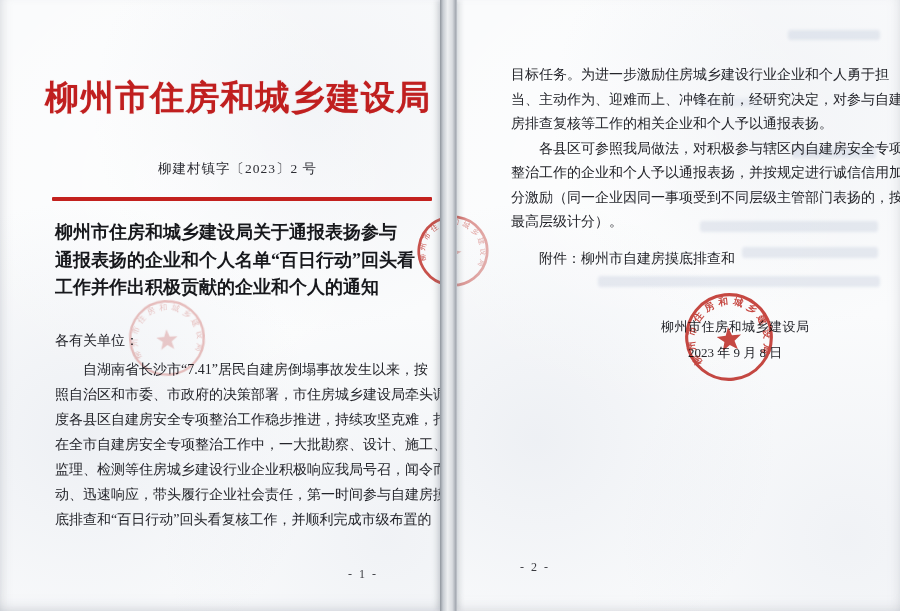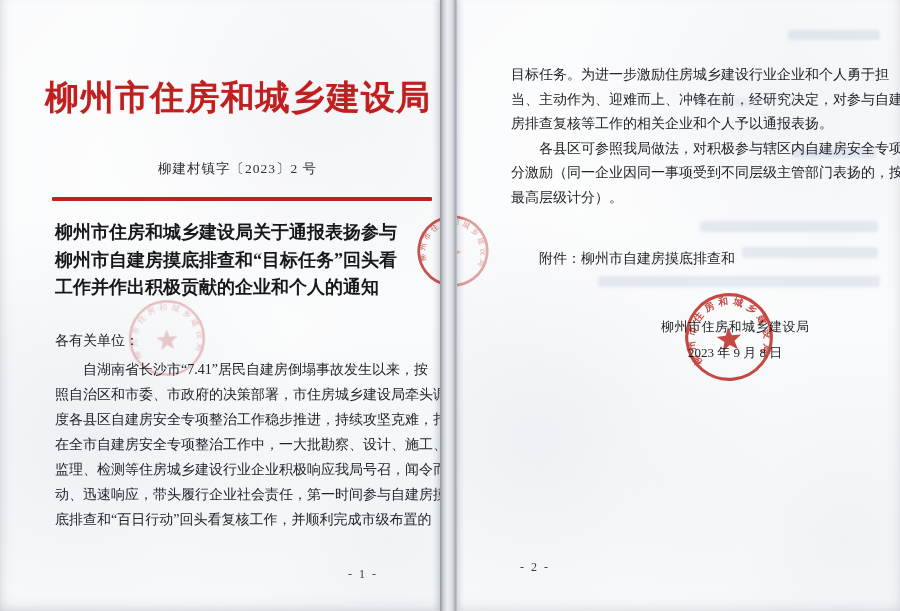--- a/index.html
+++ b/index.html
@@ -87,21 +87,21 @@
   <div class="page" id="page-left">
 
     <div class="abs" id="letterhead">柳州市住房和城乡建设局</div>
 
     <div class="abs" id="doc-number">柳建村镇字〔2023〕2 号</div>
 
     <div class="abs" id="red-rule"></div>
 
     <div class="abs" id="notice-title">
       <div>柳州市住房和城乡建设局关于通报表扬参与</div>
-      <div>柳州市自建房摸底排查和“目标任务”回头看</div>
+      <div>通报表扬的企业和个人名单“百日行动”回头看</div>
       <div>工作并作出积极贡献的企业和个人的通知</div>
     </div>
 
     <div class="abs" id="salutation">各有关单位：</div>
 
     <div class="abs par" id="left-body">
       <div class="l indent">自湖南省长沙市“7.41”居民自建房倒塌事故发生以来，按</div>
       <div class="l">照自治区和市委、市政府的决策部署，市住房城乡建设局牵头调</div>
       <div class="l">度各县区自建房安全专项整治工作稳步推进，持续攻坚克难，扎</div>
       <div class="l">在全市自建房安全专项整治工作中，一大批勘察、设计、施工、</div>
@@ -120,20 +120,21 @@
     <div class="bleed" id="bleed-4" style="left:285px;"></div>
     <div class="bleed" id="bleed-5" style="left:141px;"></div>
     <div class="bleed" id="bleed-6" style="left:243px;"></div>
   </div>
 
   <div class="abs par" id="right-body" style="z-index:2;">
     <div class="l">目标任务。为进一步激励住房城乡建设行业企业和个人勇于担</div>
     <div class="l">当、主动作为、迎难而上、冲锋在前，经研究决定，对参与自建</div>
     <div class="l end">房排查复核等工作的相关企业和个人予以通报表扬。</div>
     <div class="l indent">各县区可参照我局做法，对积极参与辖区内自建房安全专项</div>
+    <div class="l">整治工作的企业和个人予以通报表扬，并按规定进行诚信信用加</div>
     <div class="l">分激励（同一企业因同一事项受到不同层级主管部门表扬的，按</div>
     <div class="l end">最高层级计分）。</div>
   </div>
 
   <div class="abs" id="attachment" style="z-index:2;">附件：柳州市自建房摸底排查和</div>
 
   <div class="abs" id="sig-org" style="z-index:2;">柳州市住房和城乡建设局</div>
 
   <div class="abs" id="sig-date" style="z-index:2;">2023 年 9 月 8 日</div>
 

